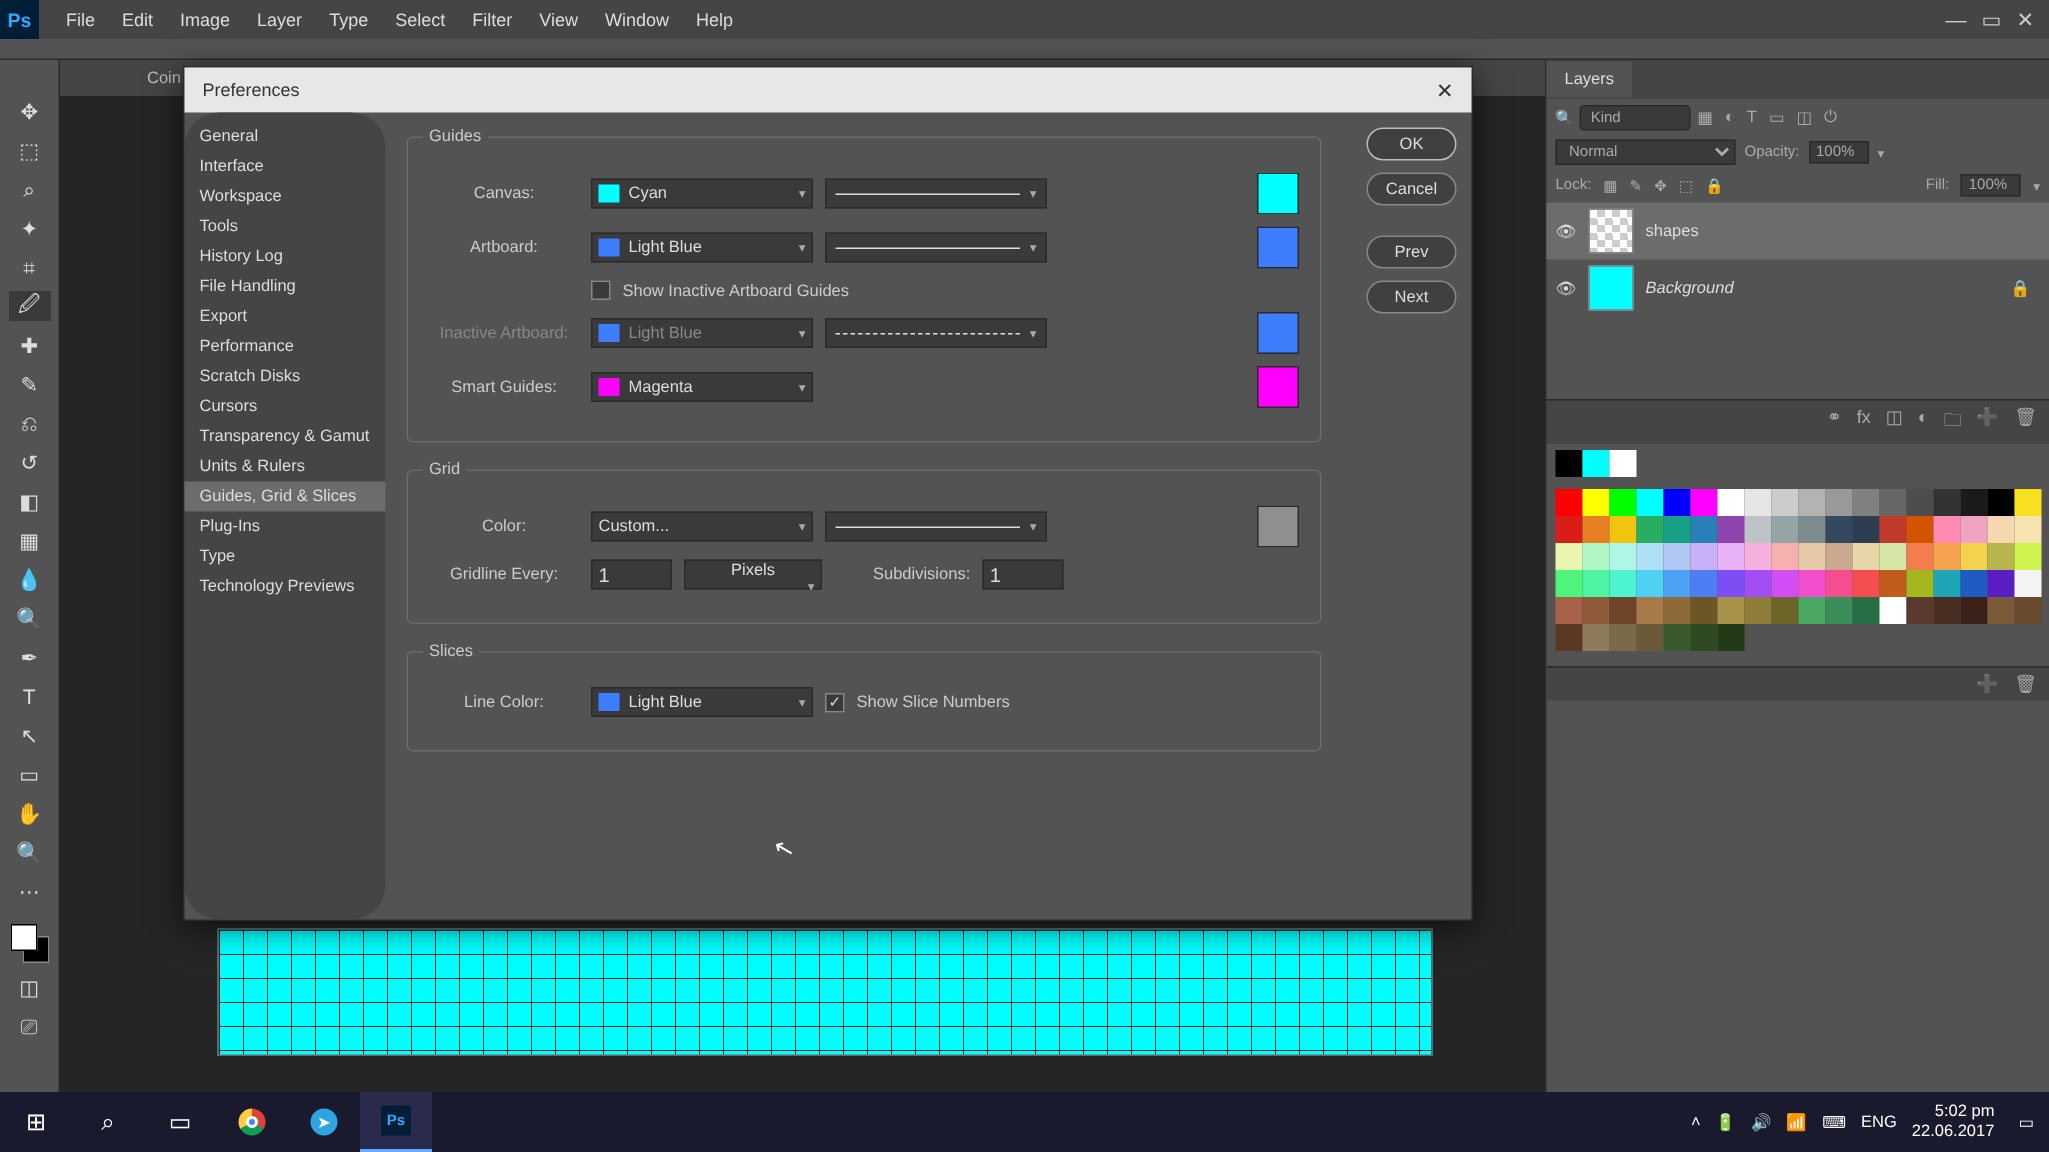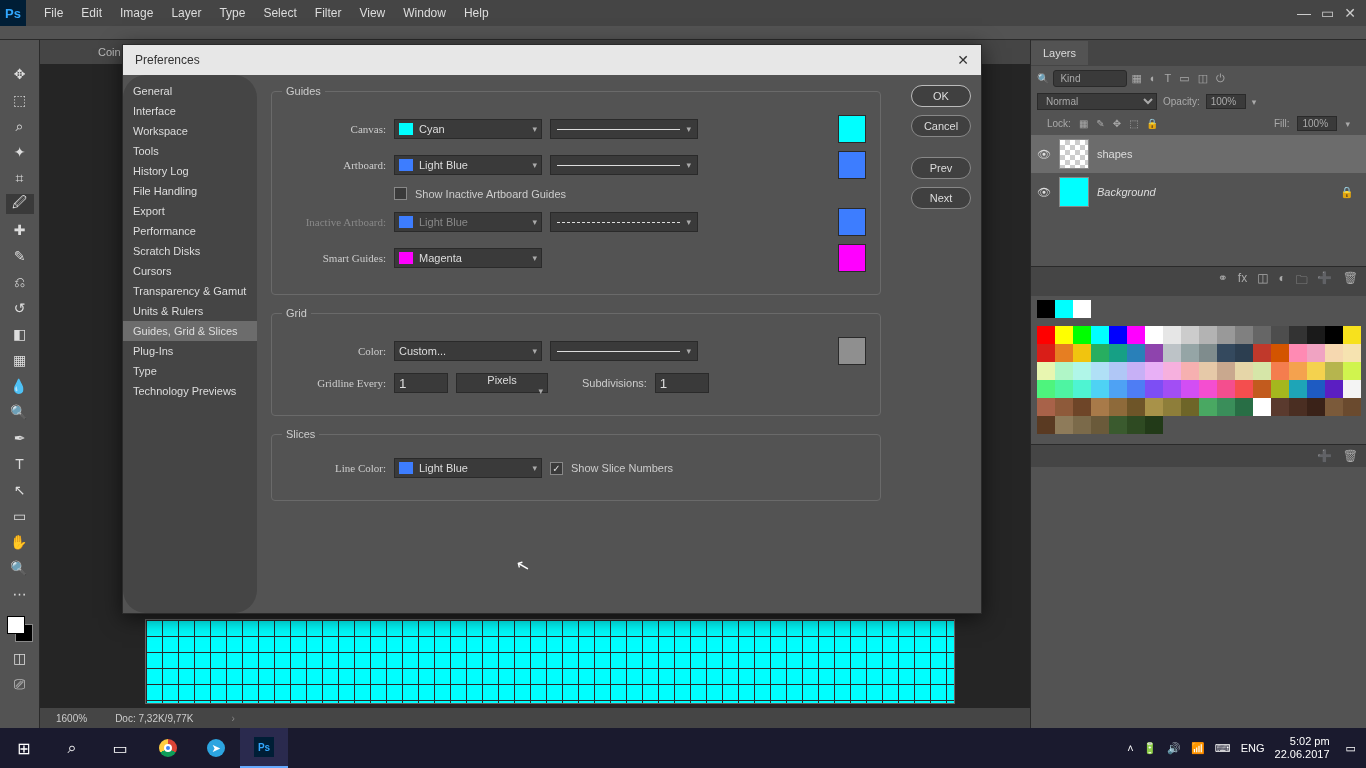--- a/index.html
+++ b/index.html
@@ -47,21 +47,21 @@
 .panel-tab { height: 26px; background: #454545; display: flex; align-items: center; }
 .panel-tab span { background: #535353; color: #ddd; font-size: 11px; padding: 6px 12px; }
 .panel-body { background: #535353; flex-shrink: 0; }
 
 
 .layers-filter { display: flex; align-items: center; gap: 4px; padding: 4px 6px; }
 .kind-select { background: #3a3a3a; color: #aaa; font-size: 10px; padding: 2px 6px; border: 1px solid #2a2a2a; border-radius: 3px; width: 74px; }
 .filter-icons { display: flex; gap: 8px; color: #aaa; font-size: 11px; }
 .layers-controls { display: flex; align-items: center; gap: 6px; padding: 2px 6px; color: #aaa; font-size: 10px; }
 .layers-controls select, .layers-controls input { background: #3a3a3a; color: #aaa; border: 1px solid #2a2a2a; font-size: 10px; padding: 1px 4px; }
-.lock-row { display: flex; align-items: center; gap: 8px; padding: 4px 16px; color: #aaa; font-size: 10px; }
+.lock-row { display: flex; align-items: center; gap: 8px; padding: 4px 6px; color: #aaa; font-size: 10px; }
 .layer-row { display: flex; align-items: center; height: 38px; padding: 0 6px; gap: 8px; color: #ddd; font-size: 11px; }
 .layer-row.sel { background: #6c6c6c; }
 .eye { width: 14px; text-align: center; }
 .thumb { width: 30px; height: 30px; border: 1px solid #888; }
 .thumb.trans { background: repeating-conic-gradient(#ccc 0 25%, #fff 0 50%) 0 0/10px 10px; }
 .thumb.cyan { background: #00ffff; }
 .layer-name { font-style: normal; }
 .layer-name.bg { font-style: italic; }
 .lock-ico { margin-left: auto; margin-right: 6px; color: #bbb; font-size: 11px; }
 
@@ -82,21 +82,21 @@
 .dlg-sidebar .cat { color: #ddd; font-size: 11px; padding: 4px 10px; cursor: default; }
 .dlg-sidebar .cat.sel { background: #6c6c6c; }
 .dlg-main { flex: 1; padding: 10px 14px; color: #ddd; position: relative; }
 .dlg-right { width: 86px; display: flex; flex-direction: column; gap: 8px; padding: 10px 10px 0 0; align-items: flex-end; }
 .dlg-btn { width: 60px; height: 22px; border-radius: 11px; border: 1px solid #888; color: #ddd; font-size: 11px; display: flex; align-items: center; justify-content: center; background: #404040; }
 .dlg-btn.primary { border-color: #bbb; }
 
 fieldset { border: 1px solid #6a6a6a; border-radius: 4px; padding: 10px 14px 14px 14px; margin-bottom: 12px; }
 legend { color: #ccc; font-size: 11px; padding: 0 4px; margin-left: -4px;}
 .form-row { display: flex; align-items: center; gap: 8px; margin: 8px 0; font-size: 11px; color: #ccc; }
-.form-label { width: 100px; text-align: right; font-family: Liberation Serif, serif; }
+.form-label { width: 100px; text-align: center; }
 .form-label.dis { color: #888; }
 .combo { width: 148px; height: 20px; background: #3a3a3a; border: 1px solid #2a2a2a; display: flex; align-items: center; padding: 0 4px; gap: 6px; color: #ddd; position: relative; }
 .combo.dis { color: #888; }
 .combo .sw-mini { width: 14px; height: 12px; }
 .combo .arrow { margin-left: auto; color: #aaa; font-size: 9px; }
 .line-combo { width: 148px; height: 20px; background: #3a3a3a; border: 1px solid #2a2a2a; display: flex; align-items: center; padding: 0 6px; position: relative; }
 .line-combo .line { flex: 1; border-top: 1px solid #ddd; }
 .line-combo .line.dash { border-top: 1px dashed #ddd; }
 .line-combo .arrow { margin-left: 6px; color: #aaa; font-size: 9px; }
 .big-sw { width: 28px; height: 28px; margin-left: auto; border: 1px solid #2a2a2a; }
@@ -175,25 +175,20 @@
     <div class="tool">◫</div>
     <div class="tool">⎚</div>
   </div>
 
   <div class="canvas-area">
     <div class="doc-tabs">
       <div class="doc-tab">Coin @ 2590% (RGB/8) *</div>
       <div class="doc-tab">...lBasic @ 1600% (RGB/8) *</div>
     </div>
     <div class="cyan-grid"></div>
-    <div class="status-bar">
-      <span>1600%</span>
-      <span>Doc: 7,32K/9,77K</span>
-      <span style="margin-left:10px;color:#888">›</span>
-    </div>
   </div>
 
   <div class="right-panels">
 
     <div class="panel-tab">
       <span>Layers</span>
     </div>
     <div class="panel-body" style="height:200px;">
       <div class="layers-filter">
         <span style="color:#aaa;font-size:10px;">🔍</span>

